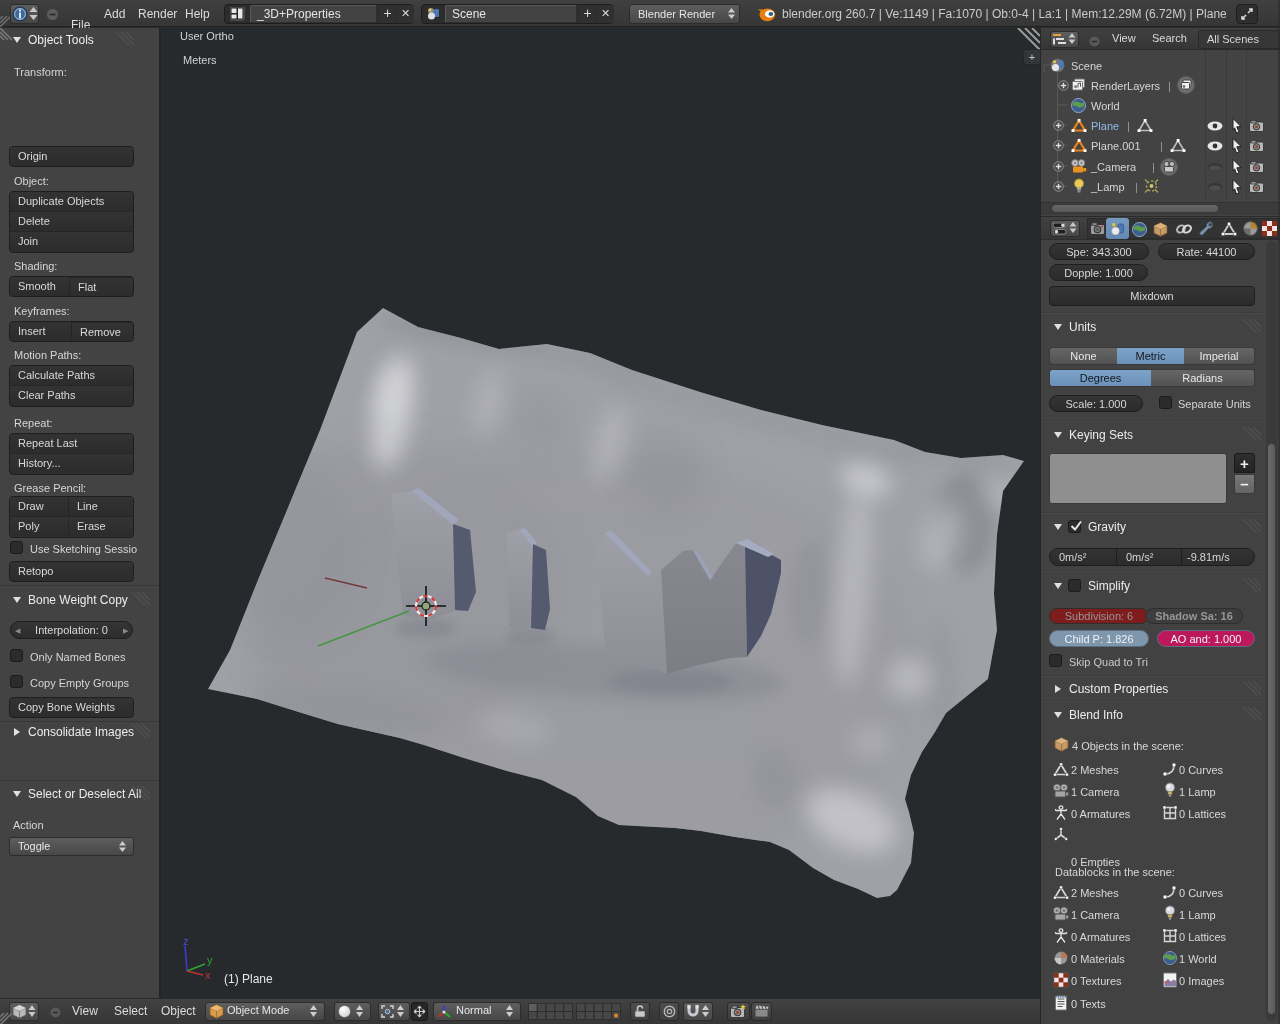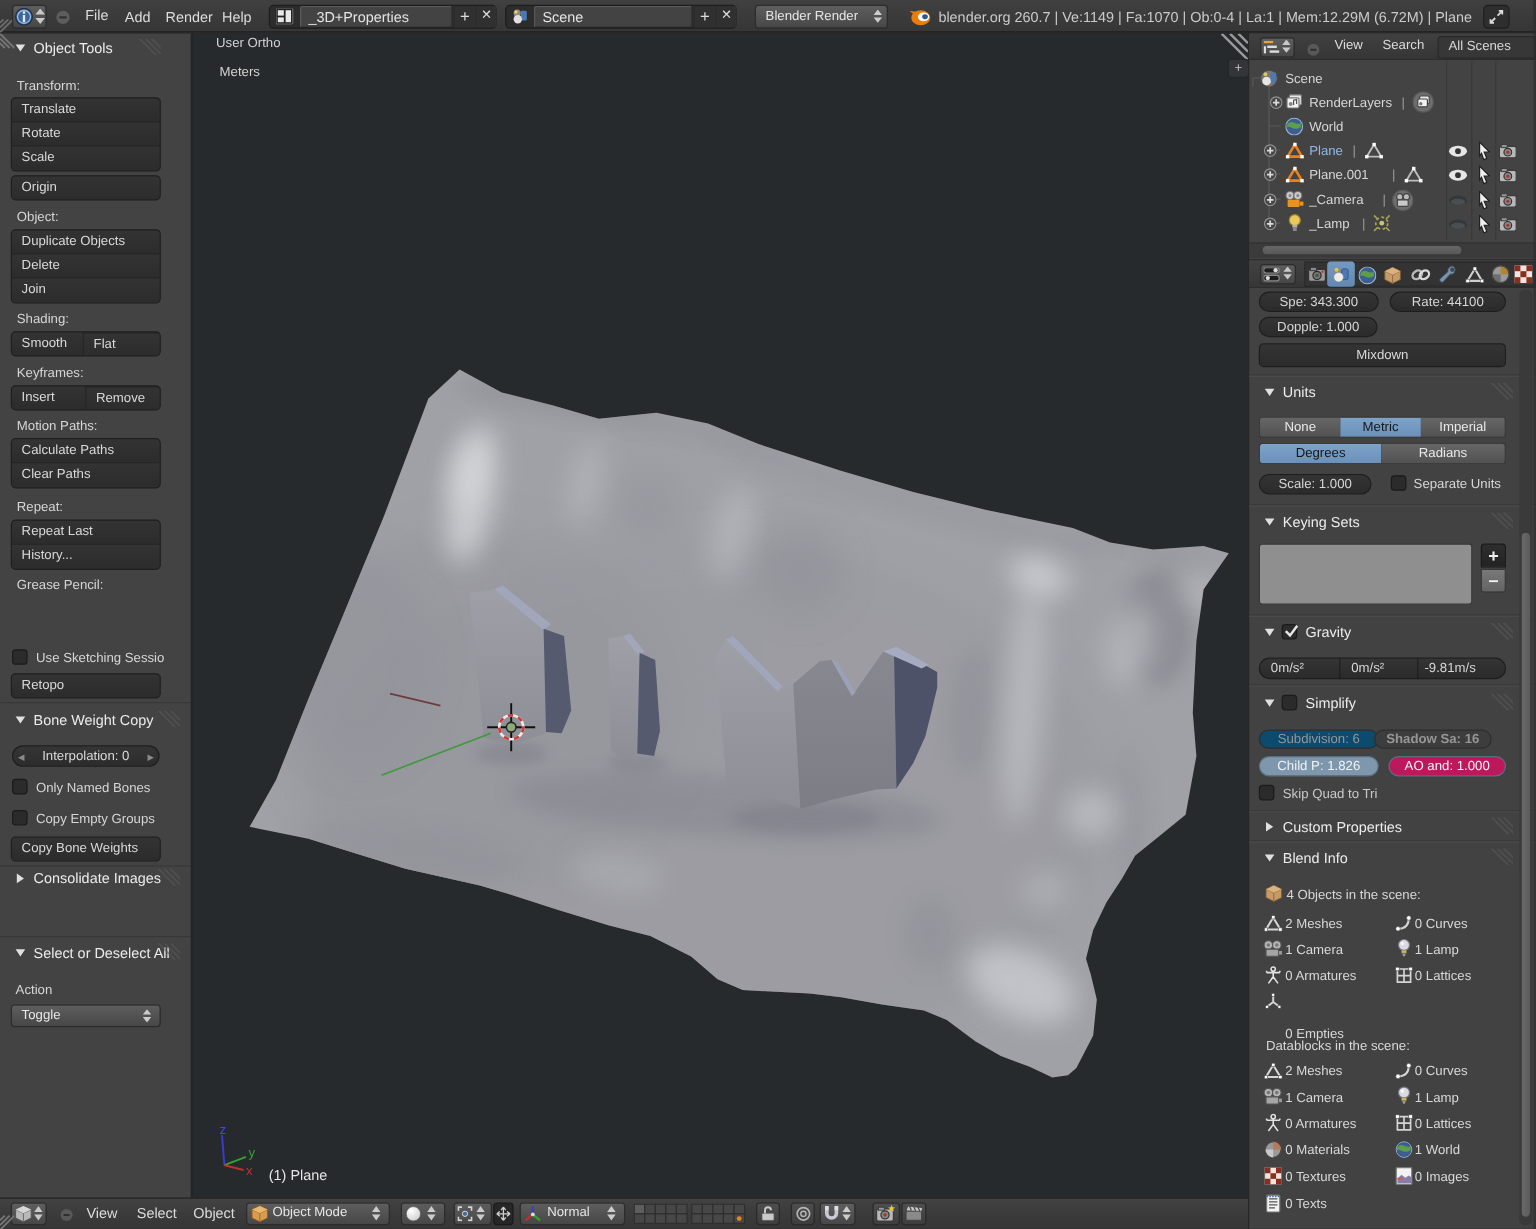--- a/index.html
+++ b/index.html
@@ -47,21 +47,21 @@
         <rect x="7" y="3.5" width="2" height="2" fill="#dce9f5"></rect>
     </svg>
     <svg class="abs" style="left:29px;top:7px" width="9" height="14">
         <path d="M4.5,0 L8.5,5 L0.5,5 Z" fill="#c9c9c9"></path>
         <path d="M4.5,13 L8.5,8 L0.5,8 Z" fill="#c9c9c9"></path>
       </svg>
     <svg class="abs" style="left:46px;top:8px" width="13" height="13">
         <circle cx="6.5" cy="6.5" r="5.5" fill="#5d5d5d"></circle>
         <rect x="3.5" y="5.6" width="6" height="1.8" fill="#2e2e2e"></rect>
       </svg>
-    <div class="abs menutxt" style="left:71px;top:6px;">File</div>
+    <div class="abs menutxt" style="left:71px;top:18px;">File</div>
     <div class="abs menutxt" style="left:104px;top:7px;">Add</div>
     <div class="abs menutxt" style="left:138px;top:7px;">Render</div>
     <div class="abs menutxt" style="left:185px;top:7px;">Help</div>
     <div class="abs" style="left:224px;top:4px;width:190px;height:20px;background:#2c2c2c;border:1px solid #1d1d1d;border-radius:4px;"></div>
     <svg class="abs" style="left:230px;top:7px" width="15" height="14">
         <rect x="0" y="0" width="14" height="13" rx="1" fill="#222" stroke="#666"></rect>
         <rect x="1.5" y="1.5" width="5" height="4.5" fill="#e8e8e8"></rect>
         <rect x="1.5" y="7.5" width="5" height="4" fill="#e8e8e8"></rect>
         <rect x="8" y="1.5" width="4.5" height="10" fill="#e8e8e8"></rect>
       </svg>
@@ -95,25 +95,20 @@
         <path d="M7,5 L11,1 M8,1 L11,1 L11,4 M5,7 L1,11 M1,8 L1,11 L4,11" stroke="#dcdcdc" stroke-width="1.5" fill="none"></path>
       </svg>
   </div>
   <div class="abs" id="shelf">
     <div class="abs tri-d" style="left:13px;top:9px;"></div>
     <div class="abs phead" style="left:28px;top:5px;">Object Tools</div>
     <svg class="abs grip" style="left:114px;top:4px;">
         <path d="M2,0 L16,14 M7,0 L21,14 M12,0 L26,14" stroke="#5a5a5a" stroke-width="1.5"></path>
       </svg>
     <div class="abs lbl" style="left:14px;top:38px;">Transform:</div>
-    <div class="abs grp" style="left:9px;top:53px;width:125px;height:62px;">
-      <span class="grow">Translate</span>
-        <span class="grow">Rotate</span>
-        <span class="grow">Scale</span>
-    </div>
     <div class="abs grp" style="left:9px;top:118px;width:125px;height:21px;">
         <span class="grow">Origin</span>
       </div>
     <div class="abs lbl" style="left:14px;top:147px;">Object:</div>
     <div class="abs grp" style="left:9px;top:163px;width:125px;height:62px;">
       <span class="grow">Duplicate Objects</span>
         <span class="grow">Delete</span>
         <span class="grow">Join</span>
     </div>
     <div class="abs lbl" style="left:14px;top:232px;">Shading:</div>
@@ -128,20 +123,24 @@
     <div class="abs grp" style="left:9px;top:337px;width:125px;height:42px;">
       <span class="grow">Calculate Paths</span>
         <span class="grow">Clear Paths</span>
     </div>
     <div class="abs lbl" style="left:14px;top:389px;">Repeat:</div>
     <div class="abs grp" style="left:9px;top:405px;width:125px;height:42px;">
       <span class="grow">Repeat Last</span>
         <span class="grow">History...</span>
     </div>
     <div class="abs lbl" style="left:14px;top:454px;">Grease Pencil:</div>
+    <div class="abs grp" style="left:9px;top:468px;width:125px;height:42px;">
+      <span class="grow" style="width:58px;display:inline-block;">Draw</span><span class="grow" style="width:65px;display:inline-block;border-left:1px solid #262626;border-top:none;">Line</span>
+      <span class="grow" style="width:58px;display:inline-block;">Poly</span><span class="grow" style="width:65px;display:inline-block;border-left:1px solid #262626;">Erase</span>
+    </div>
     <div class="abs chk" style="left:10px;top:513px;"></div>
     <div class="abs lbl" style="left:30px;top:515px;">Use Sketching Sessio</div>
     <div class="abs grp" style="left:9px;top:533px;width:125px;height:21px;">
         <span class="grow">Retopo</span>
       </div>
     <div class="abs" style="left:0;top:557px;width:159px;height:1px;background:#383838;"></div>
     <div class="abs tri-d" style="left:13px;top:569px;"></div>
     <div class="abs phead" style="left:28px;top:565px;">Bone Weight Copy</div>
     <svg class="abs grip" style="left:130px;top:564px;">
         <path d="M2,0 L16,14 M7,0 L21,14 M12,0 L26,14" stroke="#5a5a5a" stroke-width="1.5"></path>
@@ -596,21 +595,21 @@
     <div class="abs lbl" style="left:18px;top:334px;">0m/s²</div>
     <div class="abs lbl" style="left:85px;top:334px;">0m/s²</div>
     <div class="abs lbl" style="left:146px;top:334px;">-9.81m/s</div>
     <div class="abs sep" style="left:0;top:353px;width:239px;"></div>
     <div class="abs tri-d" style="left:13px;top:366px;"></div>
     <div class="abs chk" style="left:27px;top:362px;"></div>
     <div class="abs phead" style="left:47px;top:362px;">Simplify</div>
     <svg class="abs grip" style="left:200px;top:361px;">
         <path d="M2,0 L16,14 M7,0 L21,14 M12,0 L26,14" stroke="#5a5a5a" stroke-width="1.5"></path>
       </svg>
-    <div class="pp" style="left:8px;top:391px;width:100px;height:16px;line-height:15px;background:#0c4a6e;color:#969696;border-color:#2e2e2e;">Subdivision: 6</div>
+    <div class="pp" style="left:8px;top:391px;width:100px;height:16px;line-height:15px;background:#7f1d1d;color:#969696;border-color:#2e2e2e;">Subdivision: 6</div>
     <div class="pp" style="left:104px;top:391px;width:98px;height:16px;line-height:15px;background:#3d3d3d;color:#969696;border-color:#2e2e2e;font-weight:bold;">Shadow Sa: 16</div>
     <div class="pp" style="left:8px;top:413px;width:100px;height:17px;line-height:16px;background:#7e97ad;color:#eef2f6;border-color:#5a6e80;">Child P: 1.826</div>
     <div class="pp" style="left:116px;top:413px;width:98px;height:17px;line-height:16px;background:#be185d;color:#eef2f6;border-color:#5a6e80;">AO and: 1.000</div>
     <div class="abs chk" style="left:8px;top:437px;"></div>
     <div class="abs lbl" style="left:28px;top:439px;color:#c9c9c9;">Skip Quad to Tri</div>
     <div class="abs sep" style="left:0;top:458px;width:239px;"></div>
     <div class="abs tri-r" style="left:14px;top:468px;"></div>
     <div class="abs phead" style="left:28px;top:465px;">Custom Properties</div>
     <svg class="abs grip" style="left:200px;top:464px;">
         <path d="M2,0 L16,14 M7,0 L21,14 M12,0 L26,14" stroke="#5a5a5a" stroke-width="1.5"></path>

